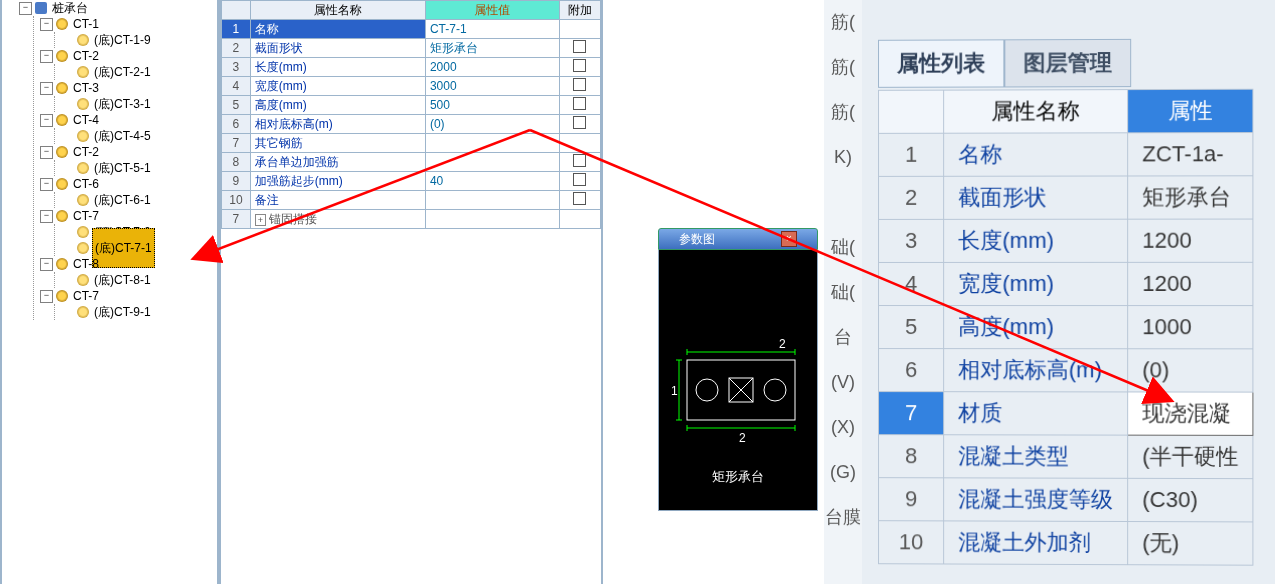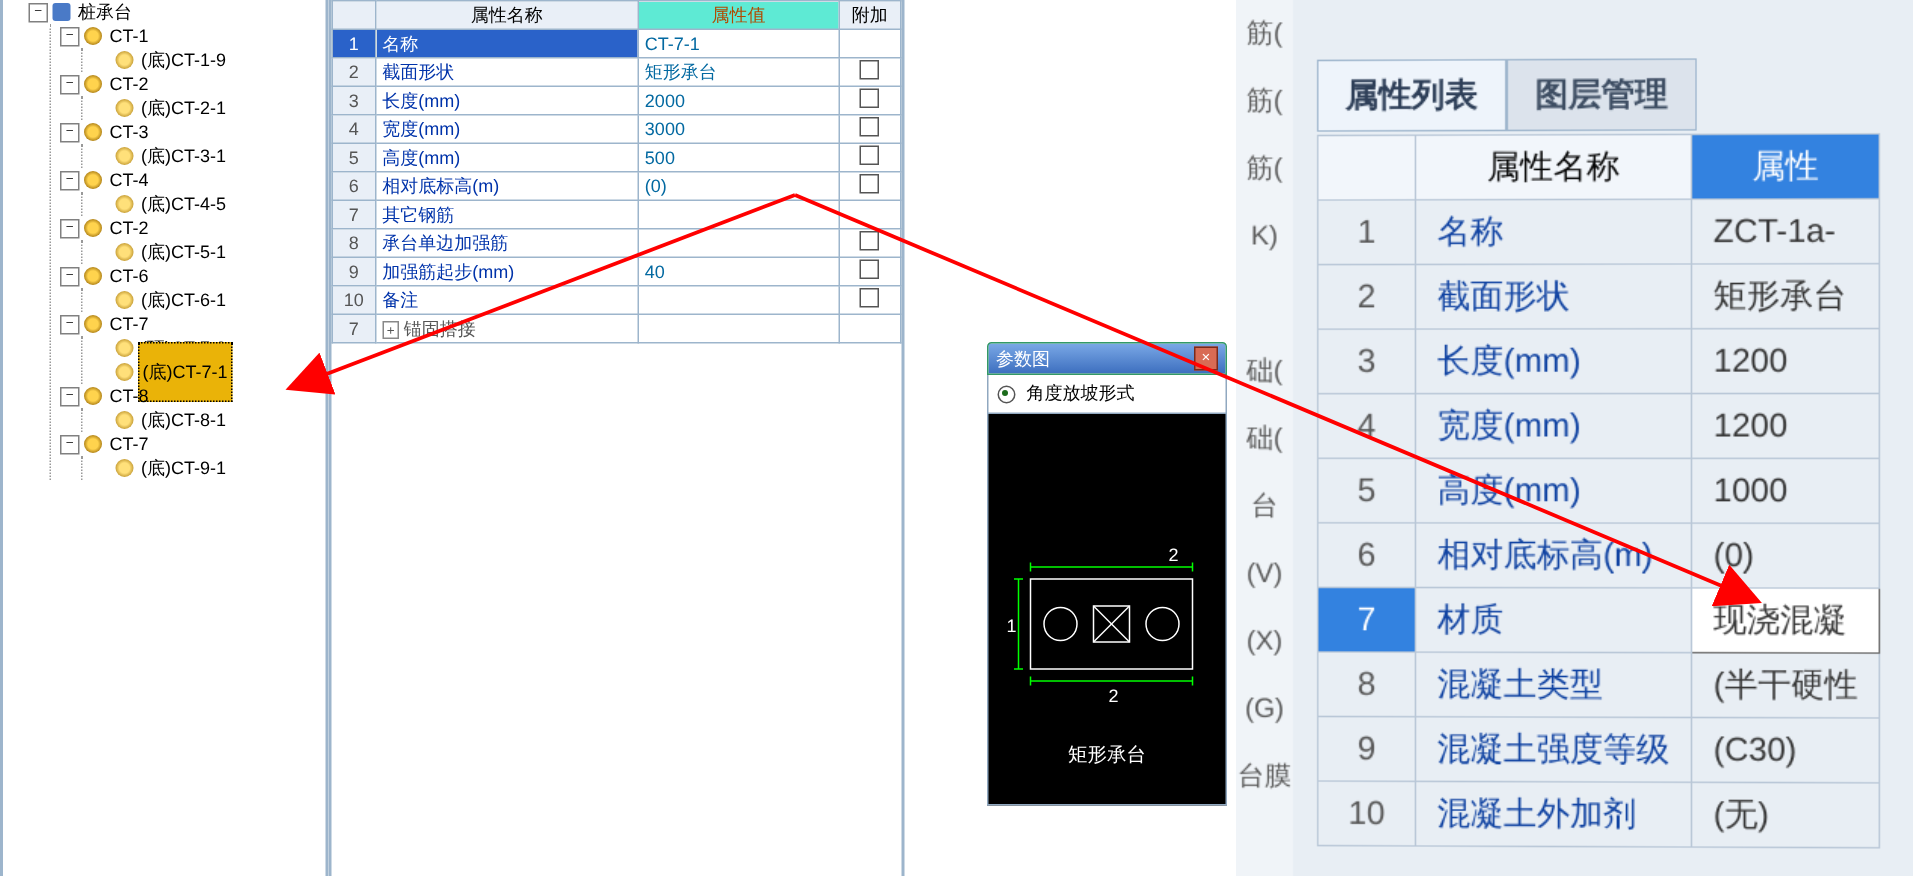--- a/index.html
+++ b/index.html
@@ -31,21 +31,21 @@
   table.props td.name   {color:#0033aa;}
   table.props td.value  {color:#0369a1;}
   table.props td.addon  {text-align:center;}
   table.props tr.selrow td.num{background:#2a62c9;color:#fff;}
   table.props tr.selrow td.name{background:#2a62c9;color:#fff;}
   table.props tr.exp td{color:#555;}
   .chk{display:inline-block;width:11px;height:11px;border:1px solid #555;background:#fff;}
 
   
   .param-win{position:absolute;left:658px;top:228px;width:160px;height:356px;font-size:12px;}
-  .param-win .titlebar{height:20px;background:linear-gradient(#7aa8e6,#3d6fbf);color:#fff;padding:0 5px;line-height:20px;display:flex;justify-content:space-between;align-items:center;border:1px solid #396;border-radius:3px 3px 0 0;}
+  .param-win .titlebar{height:20px;background:linear-gradient(#7aa8e6,#3d6fbf);color:#fff;padding:0 20px;line-height:20px;display:flex;justify-content:space-between;align-items:center;border:1px solid #396;border-radius:3px 3px 0 0;}
   .param-win .titlebar .x{width:14px;height:14px;background:#d86b54;color:#fff;font-size:10px;text-align:center;line-height:14px;border:1px solid #7a2a1a;}
   .param-win .opts{background:#fff;border:1px solid #90a8c0;border-top:none;padding:4px 6px;}
   .param-win .opts .radio{display:inline-block;width:10px;height:10px;border-radius:50%;border:1px solid #555;margin-right:4px;vertical-align:middle;position:relative;}
   .param-win .opts .radio.checked::after{content:"";position:absolute;left:2px;top:2px;width:4px;height:4px;border-radius:50%;background:#1b6b1b;}
   .param-win .canvas{background:#000;height:260px;border:1px solid #90a8c0;border-top:none;position:relative;}
   .param-win .canvas svg{position:absolute;left:0;top:0;}
   .param-win .canvas .cap{position:absolute;left:0;right:0;bottom:24px;text-align:center;color:#fff;font-size:13px;}
 
   
   .photo{position:absolute;left:824px;top:0;width:451px;height:584px;background:#e8eef4;overflow:hidden;filter:contrast(0.96) brightness(1.02);transform:perspective(2400px) rotateY(-2deg);transform-origin:left center;}
@@ -325,24 +325,20 @@
           </tr>
         </tbody>
     </table>
   </div>
 
   <div class="param-win">
     <div class="titlebar">
       <span>参数图</span>
       <span class="x">×</span>
     </div>
-    <div class="opts">
-      <span class="radio checked"></span>
-      <span>角度放坡形式</span>
-    </div>
     <div class="canvas">
       <svg width="160" height="220" viewBox="0 0 160 220">
         <g stroke="#fff" fill="none" stroke-width="1">
           <rect x="28" y="110" width="108" height="60"></rect>
           <circle cx="48" cy="140" r="11"></circle>
           <circle cx="116" cy="140" r="11"></circle>
           <rect x="70" y="128" width="24" height="24"></rect>
           <line x1="70" y1="128" x2="94" y2="152"></line>
           <line x1="94" y1="128" x2="70" y2="152"></line>
 

